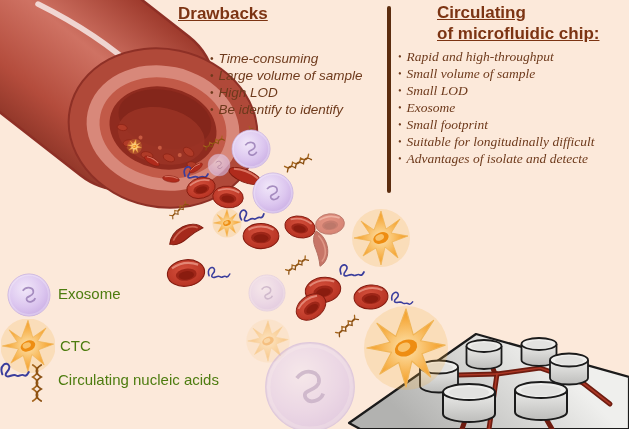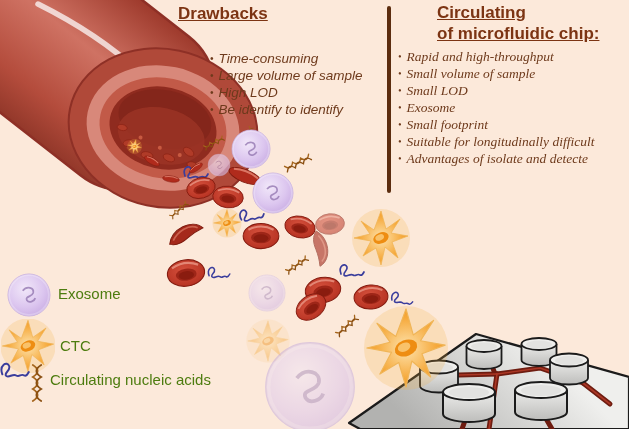--- a/index.html
+++ b/index.html
@@ -238,16 +238,16 @@
 
     <svg class="abs" style="left:1px;top:319px;" width="54" height="54" viewBox="-27 -27 54 54">
       <use href="#sym-ctc" transform="scale(0.95)"></use>
     </svg>
     <div class="abs legend-label" style="left:60px;top:337px;">CTC</div>
 
     <svg class="abs" style="left:0;top:356px;" width="56" height="52" viewBox="0 0 56 52">
       <use href="#sym-rna" transform="translate(15,16) scale(1.15)"></use>
       <use href="#sym-dna" transform="translate(37,27) scale(1.2)"></use>
     </svg>
-    <div class="abs legend-label" style="left:50px;top:371px;">Circulating nucleic acids</div>
+    <div class="abs legend-label" style="left:58px;top:371px;">Circulating nucleic acids</div>
   </div>
 
 </div>
 
 </body></html>

